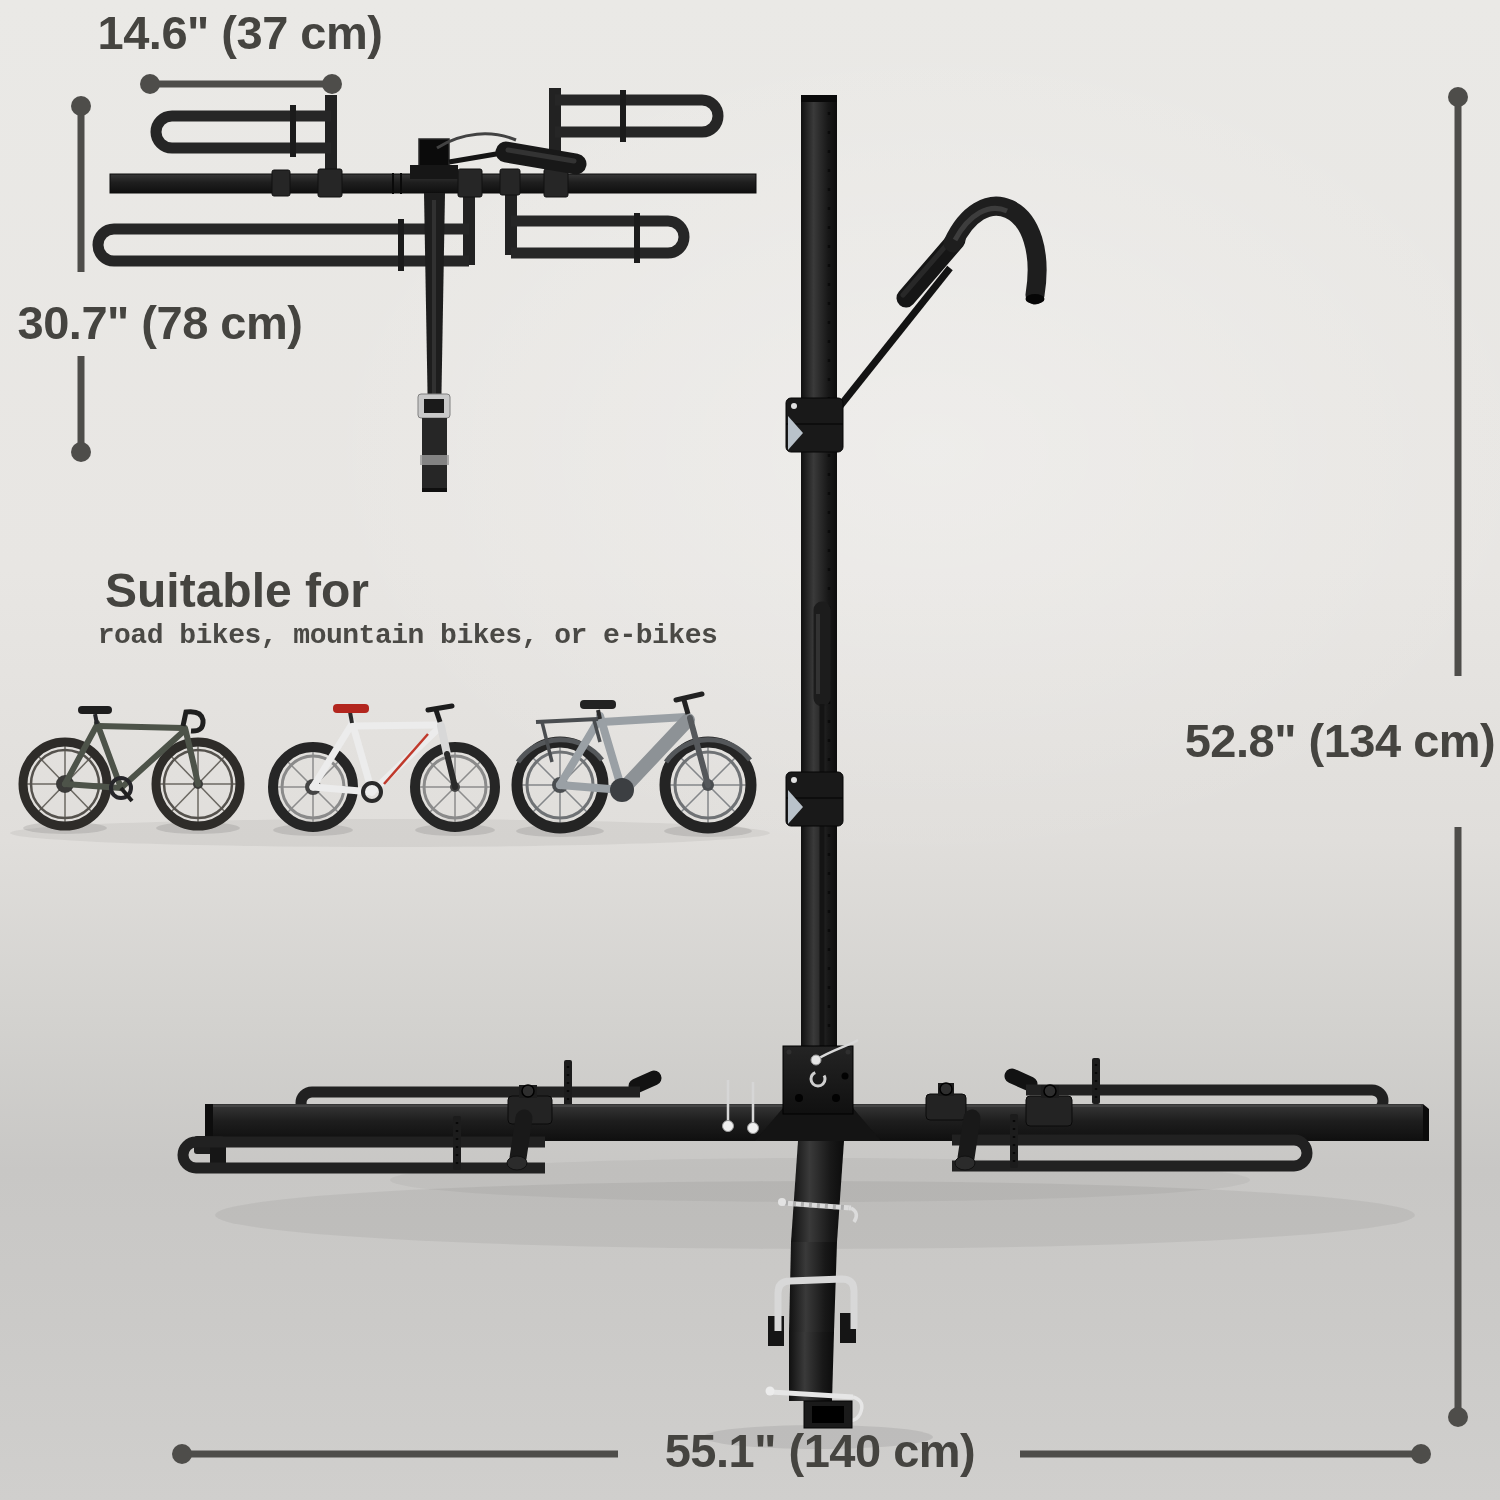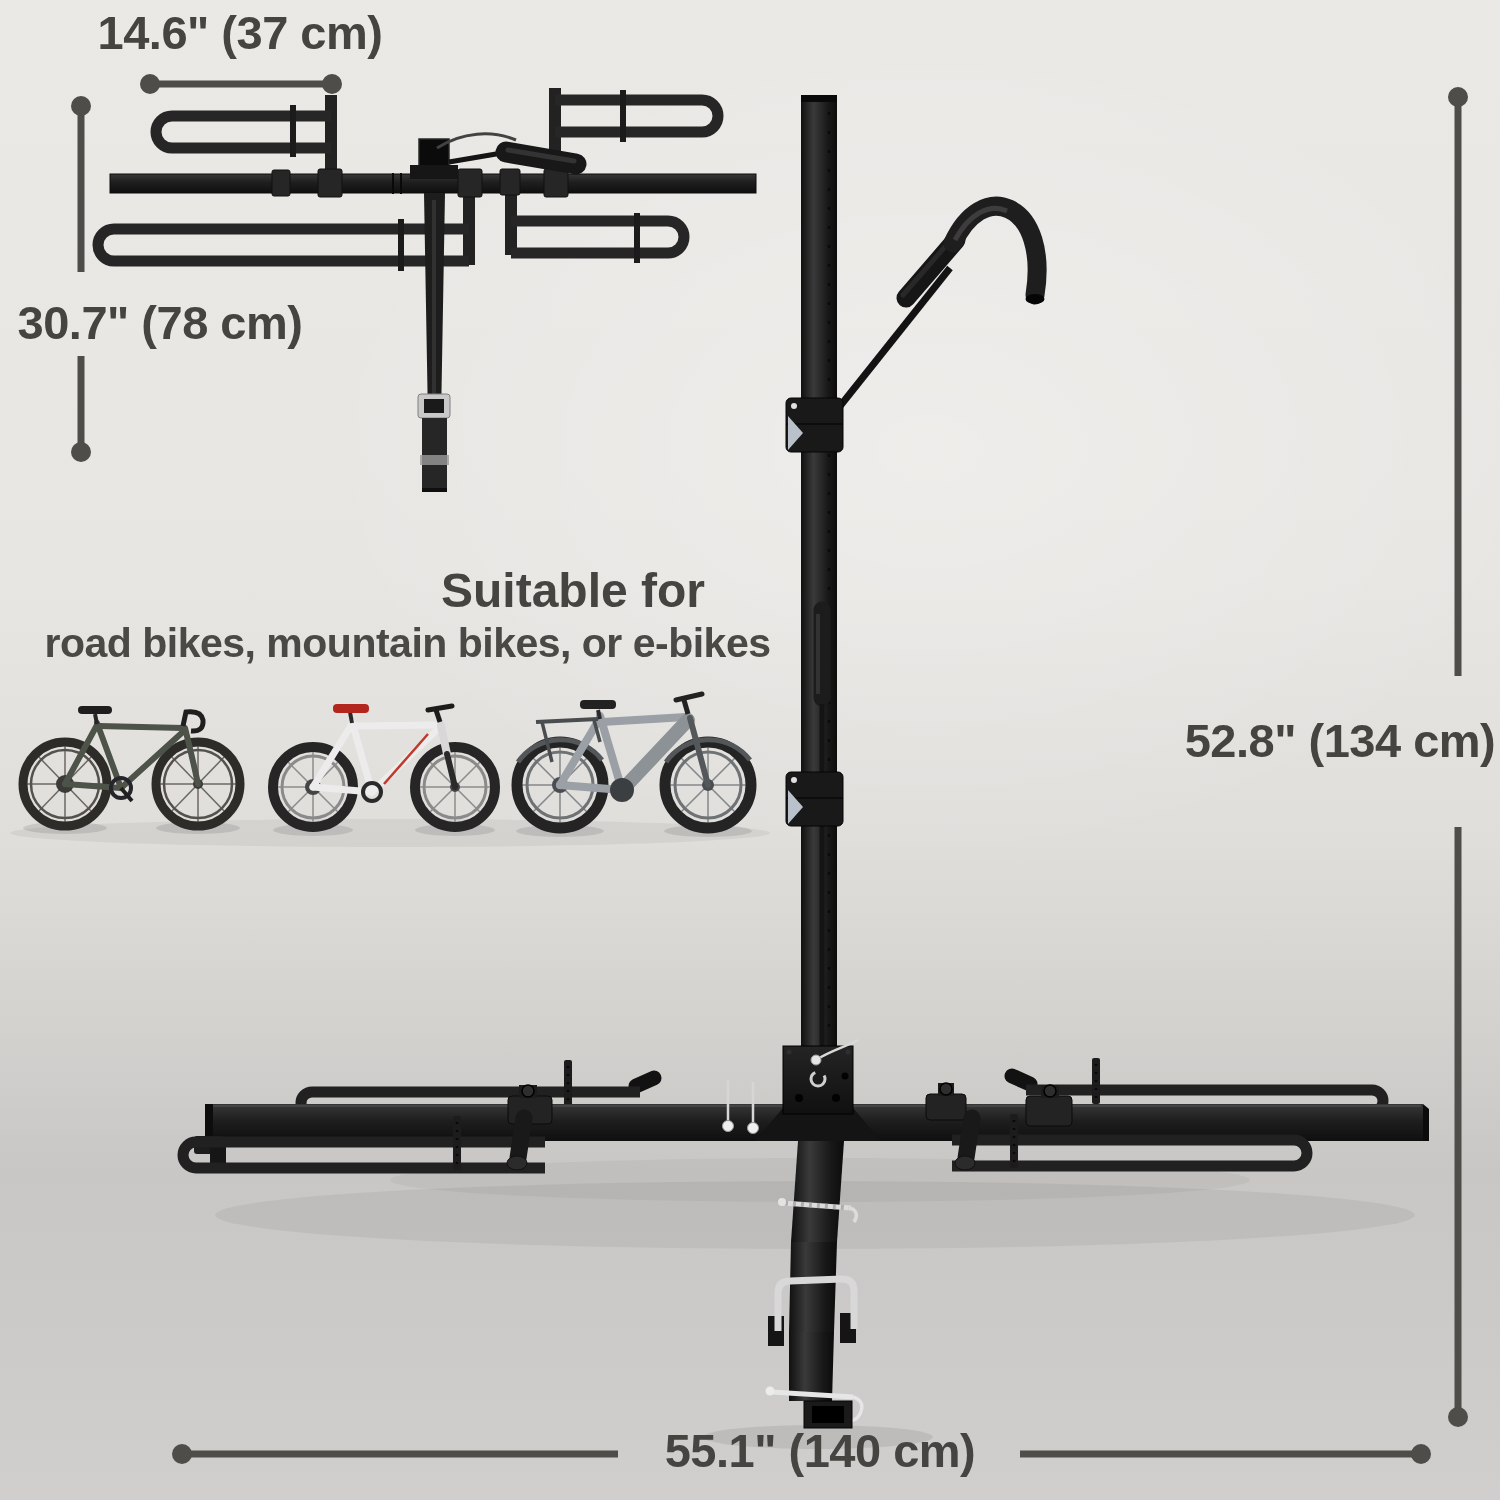--- a/index.html
+++ b/index.html
@@ -26,26 +26,26 @@
   svg.scene{position:absolute;left:0;top:0;width:1500px;height:1500px;}
   .dim-label{
     position:absolute;
     font-size:47px;font-weight:700;color:#454440;
     letter-spacing:-0.5px;text-align:center;line-height:1.05;
     white-space:nowrap;
   }
   .suit-title{
     position:absolute;left:105px;top:563px;width:600px;
     font-size:48px;font-weight:800;color:#454440;
-    text-align:right;letter-spacing:0;
+    text-align:left;letter-spacing:0;
   }
   .suit-sub{
     position:absolute;left:20px;top:620px;width:775px;
-    font-size:41px;font-weight:700;color:#4a4945;
-    text-align:center;letter-spacing:-0.5px;white-space:nowrap;
+    font-size:28px;font-weight:700;color:#4a4945;
+    text-align:center;letter-spacing:-0.5px;white-space:nowrap;font-family:Liberation Mono, monospace;
   }
 </style>
 </head>
 <body>
 
 <div class="stage">
 
 <svg class="scene" viewBox="0 0 1500 1500">
   <defs>
     <linearGradient id="gMastV" x1="0" y1="0" x2="1" y2="0">

